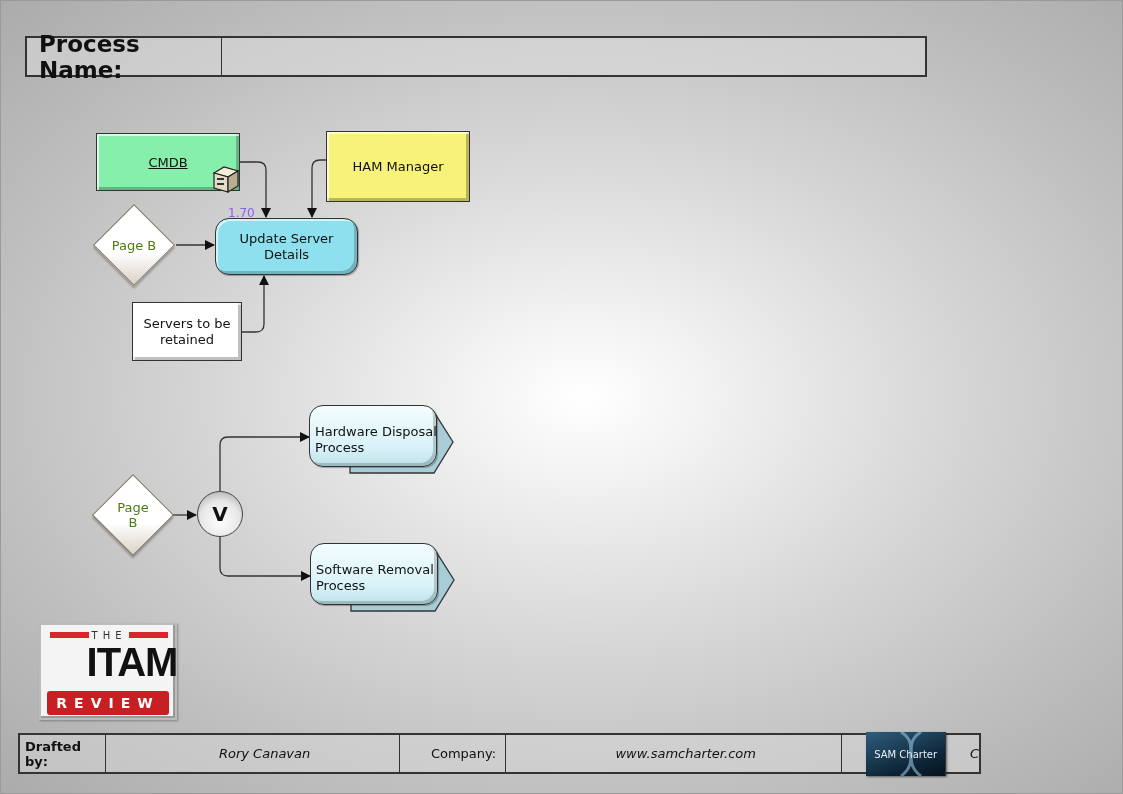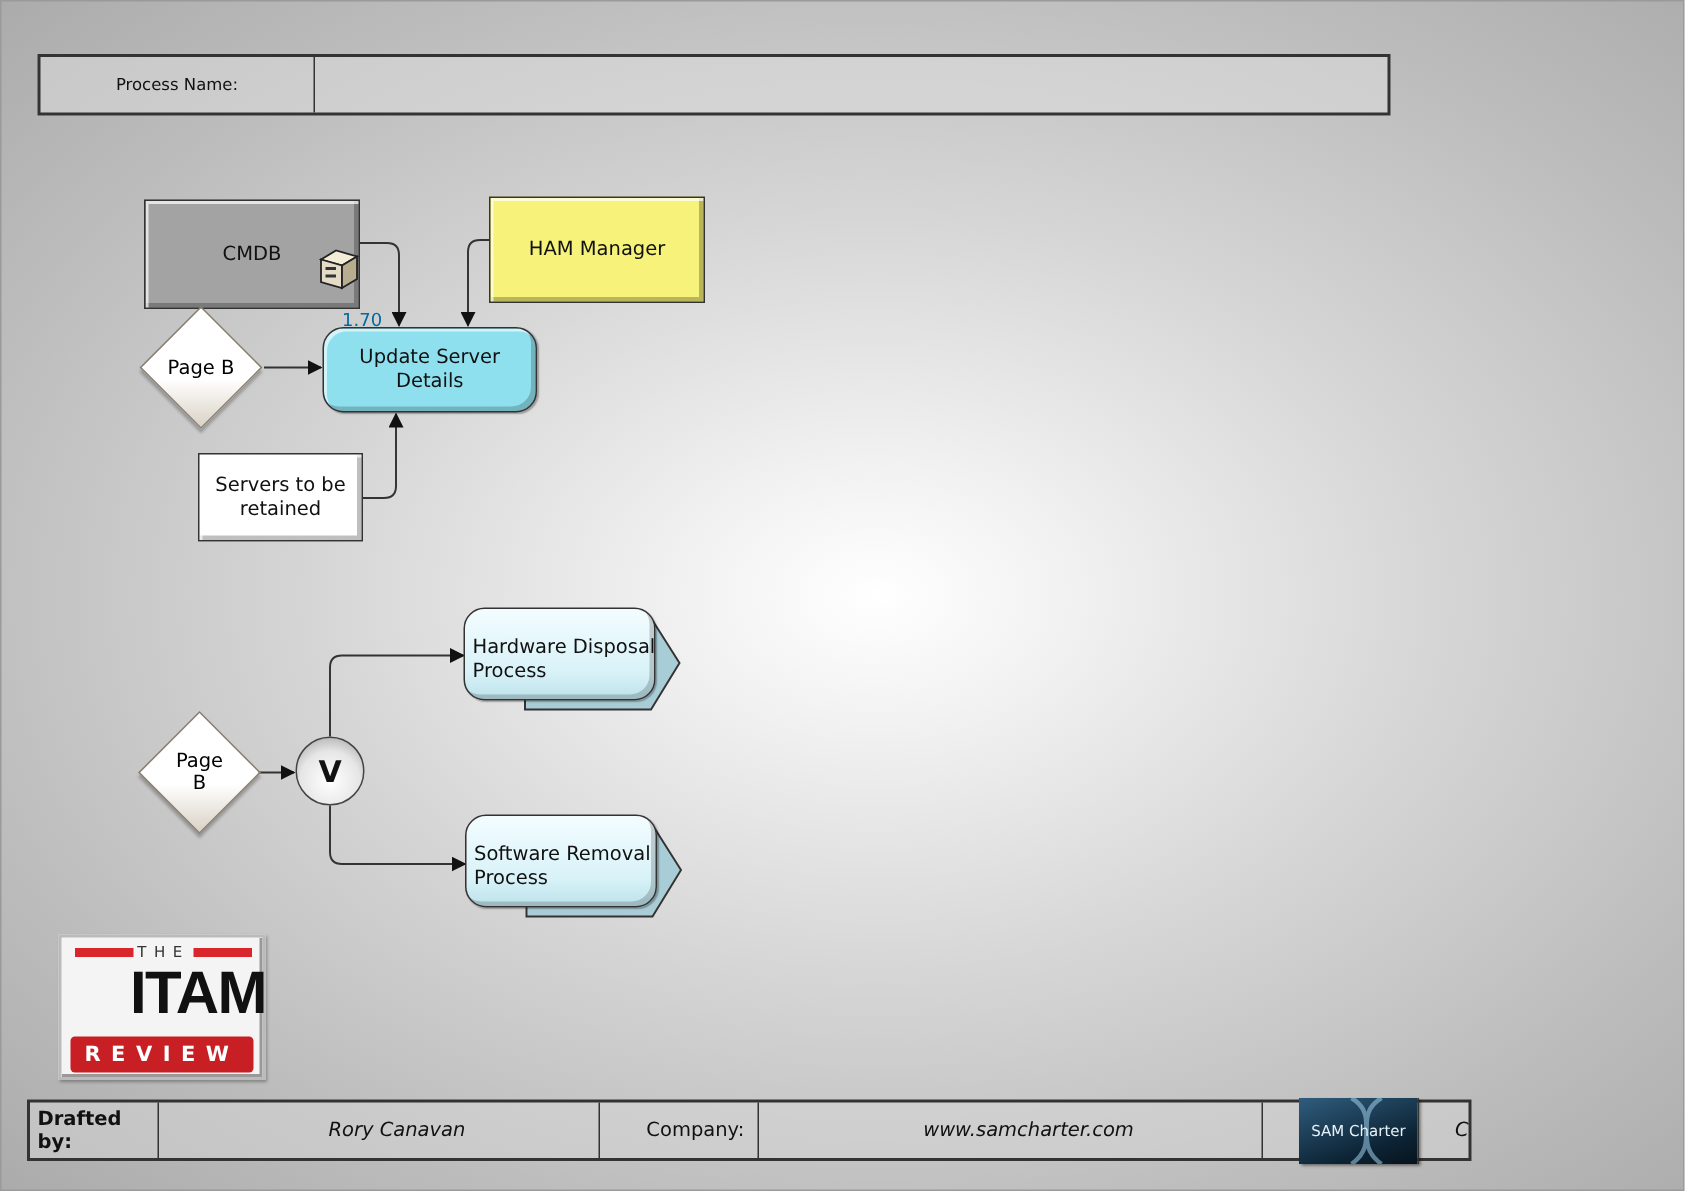--- a/index.html
+++ b/index.html
@@ -4,33 +4,33 @@
 <style>
   html, body { margin:0; padding:0; }
   body {
     width:1123px; height:794px; position:relative; overflow:hidden;
     background: radial-gradient(ellipse at 52% 50%, #ffffff 0%, #f2f2f2 15%, #d6d6d6 45%, #bdbdbd 75%, #ababab 100%);
     font-family: "DejaVu Sans", sans-serif;
   }
   .frame-edge { position:absolute; left:0; top:0; width:1121px; height:792px; border:1px solid #9a9a9a; pointer-events:none; }
   
   .header { position:absolute; left:25px; top:36px; width:902px; height:41px; border:2px solid #333; display:flex; background:rgba(220,220,220,0.55); box-sizing:border-box; }
-  .header .lbl { width:182px; border-right:1px solid #333; display:flex; align-items:center; justify-content:center; font-weight:normal; font-size:11px; color:#111; }
+  .header .lbl { width:182px; border-right:1px solid #333; display:flex; align-items:center; justify-content:center; font-weight:bold; font-size:23px; color:#111;margin-left:12px; }
   .header .val { flex:1; display:flex; align-items:center; padding-left:5px; font-weight:bold; font-size:17px; color:#111; }
   
   .box { position:absolute; box-sizing:border-box; display:flex; align-items:center; justify-content:center; text-align:center; font-size:13px; color:#111; }
   .bevel { border:1px solid #333; box-shadow: inset 2px 2px 0 rgba(255,255,255,0.7), inset -3px -3px 0 rgba(0,0,0,0.25); }
-  .cmdb { left:96px; top:133px; width:144px; height:73px; background:#a3a3a3; }
+  .cmdb { left:96px; top:133px; width:144px; height:58px; background:#86efac;text-decoration:underline; }
   .ham { left:326px; top:131px; width:144px; height:71px; background:#f6f27a; }
   .servers { left:132px; top:302px; width:110px; height:59px; background:#ffffff; line-height:16px; }
   .task { left:215px; top:218px; width:143px; height:57px; background:#8fe0ee; border:1.5px solid #333; border-radius:14px; line-height:16px; box-shadow: inset 2px 2px 0 rgba(255,255,255,0.6), inset -3px -3px 0 rgba(0,0,0,0.2), 1px 1px 1px rgba(0,0,0,0.3); }
-  .label-170 { position:absolute; left:228px; top:206px; font-size:12px; color:#0369a1; }
+  .label-170 { position:absolute; left:228px; top:206px; font-size:12px; color:#8b5cf6; }
   .diamond { position:absolute; width:60px; height:60px; }
   .diamond .shape { position:absolute; left:10px; top:10px; width:58px; height:58px; transform:rotate(45deg); background:linear-gradient(135deg,#fff 60%,#d9d2c5 100%); border:1px solid #8a7f70; box-sizing:border-box; box-shadow: 2px 2px 2px rgba(0,0,0,0.25); }
-  .diamond .txt { position:absolute; left:0; top:0; width:78px; height:78px; display:flex; align-items:center; justify-content:center; text-align:center; font-size:13px; color:#000000; line-height:15px; }
+  .diamond .txt { position:absolute; left:0; top:0; width:78px; height:78px; display:flex; align-items:center; justify-content:center; text-align:center; font-size:13px; color:#4d7c0f; line-height:15px; }
   .d1 { left:95px; top:206px; }
   .d2 { left:94px; top:476px; }
   .gateway { position:absolute; left:197px; top:491px; width:46px; height:46px; border-radius:50%; border:1.5px solid #444; box-sizing:border-box; background:radial-gradient(circle at 50% 65%, #ffffff 0%, #e6e6e6 55%, #9a9a9a 100%); display:flex; align-items:center; justify-content:center; font-weight:bold; font-size:20px; color:#111; }
   .subproc { position:absolute; width:150px; height:74px; }
   .subproc .back { position:absolute; left:40px; top:6px; width:105px; height:63px; }
   .subproc .front { position:absolute; left:0; top:0; width:128px; height:62px; box-sizing:border-box; border:1.5px solid #333; border-radius:14px; background:linear-gradient(180deg,#f3fdff 0%,#d8f2f8 70%,#bde2ea 100%); box-shadow: inset -3px -3px 0 rgba(0,0,0,0.18), 1px 1px 1px rgba(0,0,0,0.3); font-size:13px; color:#111; padding:18px 0 0 5px; line-height:16px; text-align:left; white-space:nowrap; }
   .sp1 { left:309px; top:405px; }
   .sp2 { left:310px; top:543px; }
   svg.conn { position:absolute; left:0; top:0; width:1123px; height:794px; pointer-events:none; }
   

